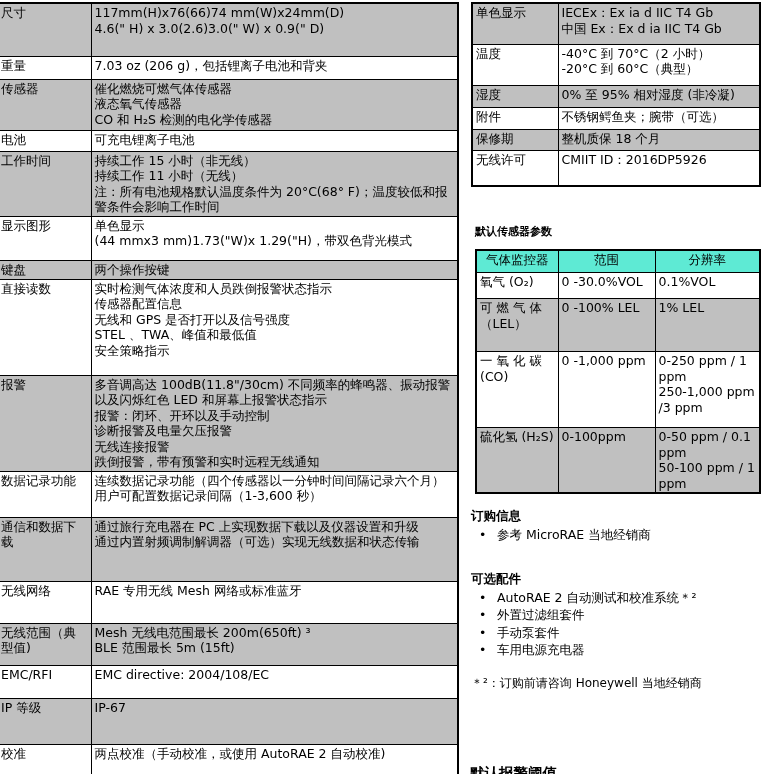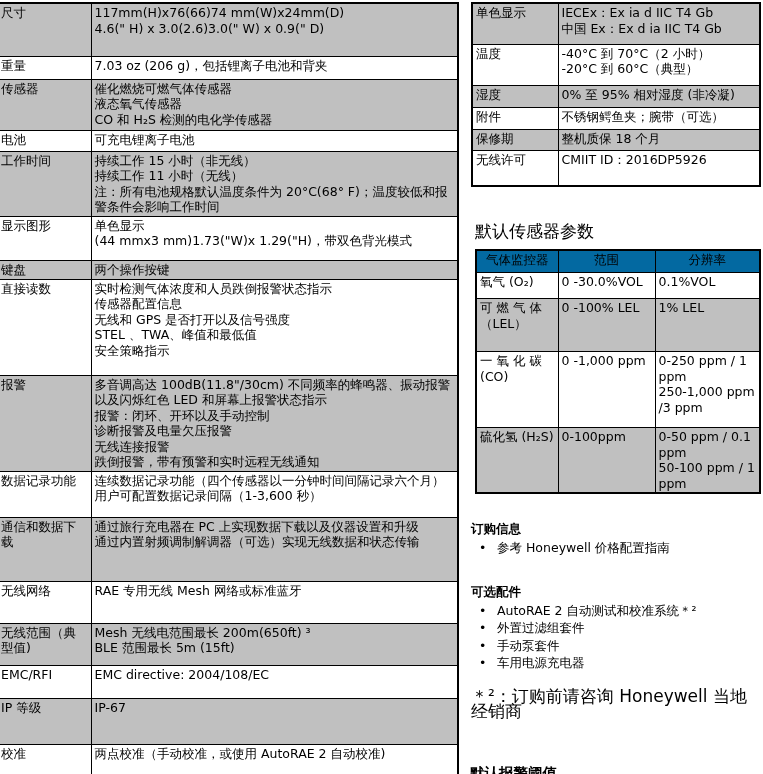--- a/index.html
+++ b/index.html
@@ -41,37 +41,37 @@
   .cert td.label{width:86px;}
   .cert tr:nth-child(odd){background:#c0c0c0;}
   .cert tr:nth-child(1) td{height:41px}
   .cert tr:nth-child(2) td{height:41px}
   .cert tr:nth-child(3) td{height:22px}
   .cert tr:nth-child(4) td{height:22px}
   .cert tr:nth-child(5) td{height:21px}
   .cert tr:nth-child(6) td{height:36px}
   
   .sensor-wrap{margin-left:4px;}
-  .section-title{font-weight:normal;font-size:17px;margin:37px 0 9px 0;}
-  .sensor thead tr{background:#0369a1;}
+  .section-title{font-weight:bold;font-size:11px;margin:37px 0 9px 0;}
+  .sensor thead tr{background:#5eead4;}
   .sensor th{text-align:center;font-weight:normal;height:23px;}
   .sensor tbody tr:nth-child(even){background:#c0c0c0;}
   .sensor col.c-gas{width:82px;}
   .sensor col.c-range{width:97px;}
   .sensor tbody tr:nth-child(1) td{height:26px}
   .sensor tbody tr:nth-child(2) td{height:53px}
   .sensor tbody tr:nth-child(3) td{height:76px}
   .sensor tbody tr:nth-child(4) td{height:55px}
   
-  .list-title{font-weight:bold;margin-top:27px;}
+  .list-title{font-weight:bold;margin-top:14px;}
   .list-title.accessories{margin-top:29px;}
   ul.bullets{list-style:none;margin:3px 0 0 0;padding:0;}
   ul.bullets li{position:relative;padding-left:26px;margin-bottom:2px;}
   ul.bullets li::before{content:"\2022";position:absolute;left:8px;top:0;}
-  .footnote{font-size:17px;margin-top:18px;}
+  .footnote{font-size:12px;margin-top:18px;}
   .clipped-heading{
     position:absolute;left:470px;top:766px;
     font-weight:bold;font-size:14.5px;white-space:nowrap;
   }
 </style>
 </head>
 <body>
 
 <div class="layout">
 
@@ -232,21 +232,21 @@
             <td>0-100ppm</td>
             <td>0-50 ppm / 0.1 ppm
 50-100 ppm / 1 ppm</td>
           </tr>
         </tbody>
       </table>
     </div>
 
     <div class="list-title">订购信息</div>
     <ul class="bullets">
-      <li>参考 Honeywell 价格配置指南</li>
+      <li>参考 MicroRAE 当地经销商</li>
     </ul>
 
     <div class="list-title accessories">可选配件</div>
     <ul class="bullets">
       <li>AutoRAE 2 自动测试和校准系统＊²</li>
       <li>外置过滤组套件</li>
       <li>手动泵套件</li>
       <li>车用电源充电器</li>
     </ul>
 

